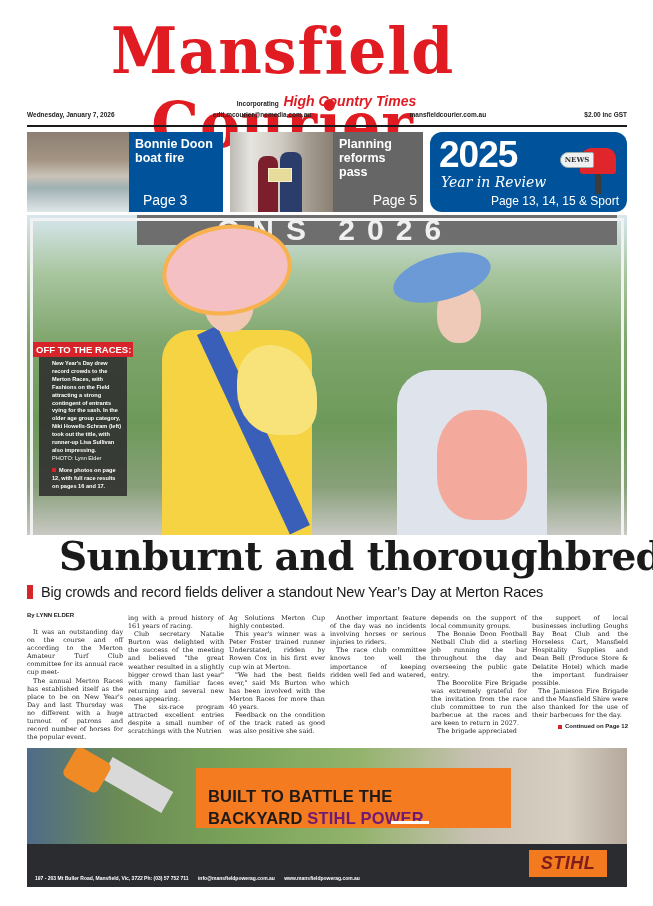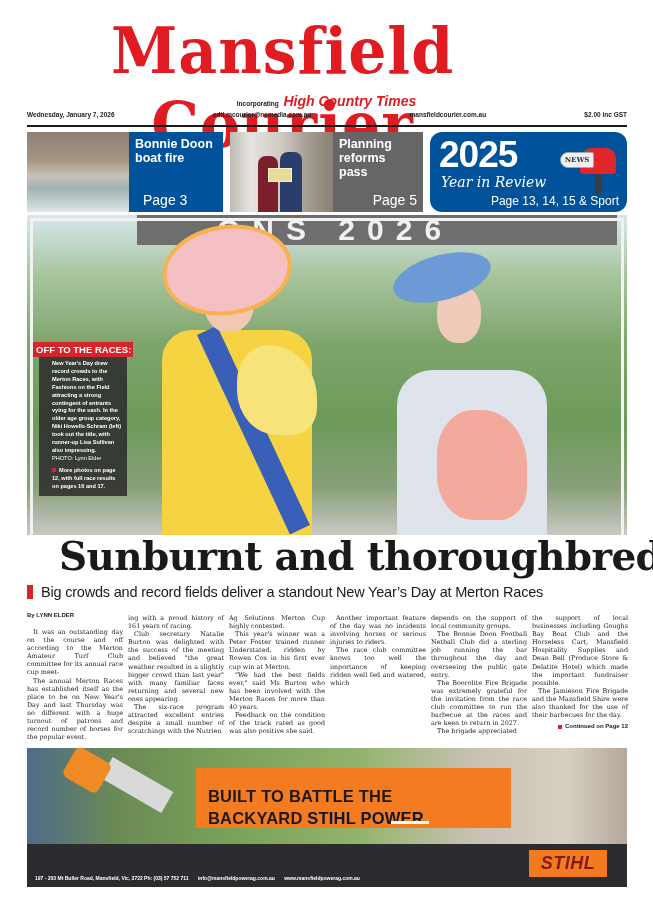--- a/index.html
+++ b/index.html
@@ -92,21 +92,21 @@
   .cont .bullet { display: inline-block; width: 4px; height: 4px; background: #d7242b; margin-right: 3px; vertical-align: middle; }
 
   
   .ad { position: absolute; left: 27px; top: 748px; width: 600px; height: 139px; overflow: hidden; }
   .ad .scene { position: absolute; left: 0; top: 0; width: 600px; height: 96px;
     background: linear-gradient(90deg, #4f6b8a 0%, #6a8a54 15%, #7aa359 35%, #92b36b 55%, #c9c2b4 75%, #d6cfc2 90%, #b5a89c 100%); }
   .ad .trimmer { position: absolute; left: 40px; top: 5px; width: 40px; height: 34px; background: #f08a24; border-radius: 6px; transform: rotate(30deg); }
   .ad .blade { position: absolute; left: 75px; top: 25px; width: 70px; height: 24px; background: #d9d9d9; transform: rotate(30deg); }
   .ad .banner { position: absolute; left: 169px; top: 20px; width: 315px; height: 60px; background: #f47b20; padding: 17px 12px; }
   .ad .banner .l1, .ad .banner .l2 { font-weight: bold; font-size: 16.5px; line-height: 22px; color: #1f1a17; letter-spacing: 0.2px; }
-  .ad .banner .hl { color: #0f172a; }
+  .ad .banner .hl { color: #701a75; }
   .ad .banner .underline { position: absolute; left: 195px; bottom: 4px; width: 38px; height: 3px; background: #fff; }
   .ad .bar { position: absolute; left: 0; top: 96px; width: 600px; height: 43px; background: #2a2c30; }
   .ad .brand { position: absolute; left: 10px; top: 99px; font-size: 25px; font-weight: bold; font-style: italic; color: #fff; letter-spacing: -0.5px; }
   .ad .brand .orange { color: #f39a1f; }
   .ad .address { position: absolute; left: 8px; top: 127px; font-size: 5px; color: #fff; font-weight: bold; white-space: nowrap; }
   .ad .address span { margin-right: 8px; }
   .ad .stihl { position: absolute; left: 502px; top: 102px; width: 78px; height: 27px; background: #f37a1f; color: #7f1d1d; font-weight: bold; font-style: italic; font-size: 18px; text-align: center; line-height: 27px; letter-spacing: 0.5px; }
 </style>
 </head>
 <body>

